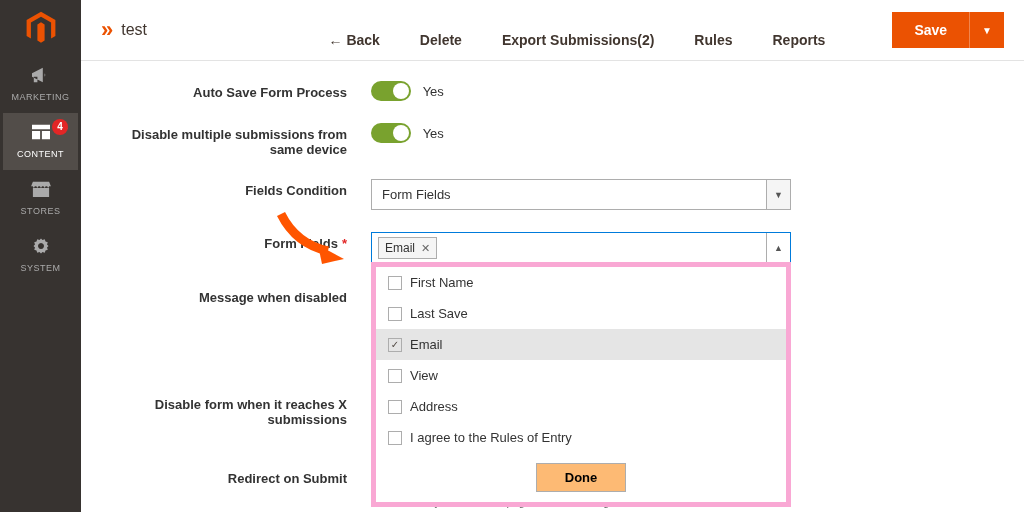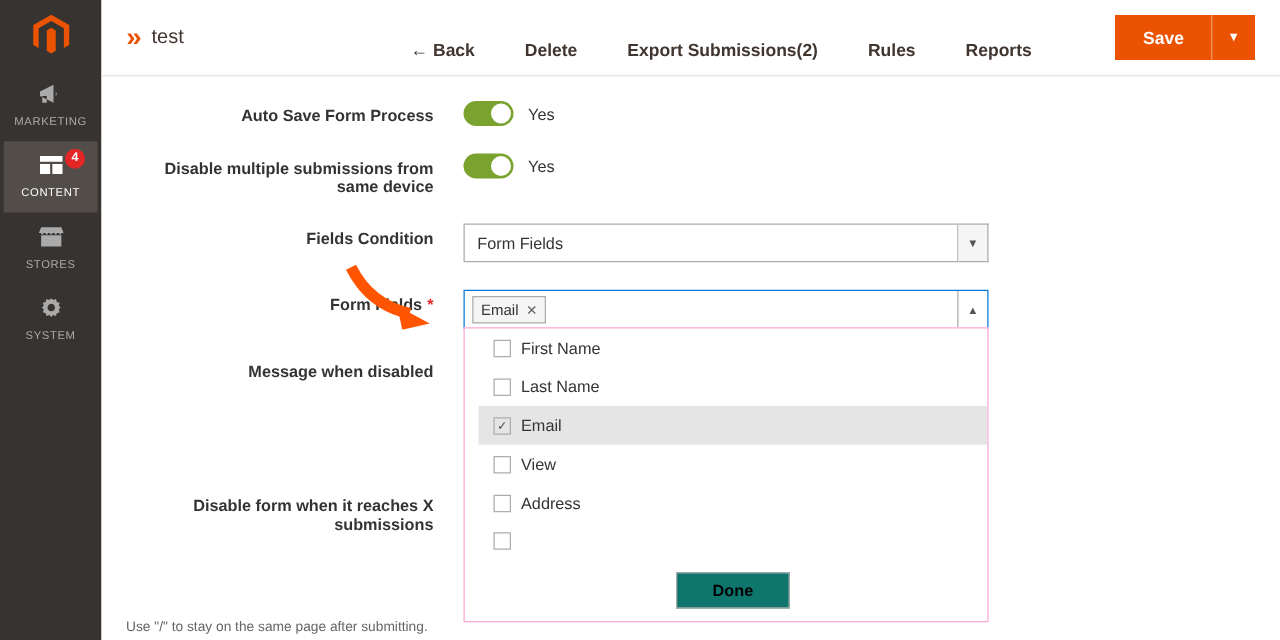--- a/index.html
+++ b/index.html
@@ -46,26 +46,26 @@
 .select { display: flex; width: 100%; }
 .select-body { flex: 1; border: 1px solid #adadad; padding: 7px 10px; font-size: 13px; background: #fff; }
 .select-caret { width: 24px; border: 1px solid #adadad; border-left: none; background: #f5f5f5; display: flex; align-items: center; justify-content: center; font-size: 9px; color: #555; }
 
 .multiselect { display: flex; width: 100%; border: 1px solid #007bdb; }
 .ms-body { flex: 1; padding: 4px 6px; display: flex; gap: 6px; flex-wrap: wrap; }
 .ms-chip { border: 1px solid #adadad; background: #f5f5f5; padding: 3px 6px; font-size: 12px; display: flex; align-items: center; gap: 6px; }
 .ms-chip-x { cursor: pointer; color: #666; font-size: 11px; }
 .ms-caret { width: 24px; border-left: 1px solid #adadad; display: flex; align-items: center; justify-content: center; font-size: 9px; color: #555; }
 
-.dropdown-panel { position: absolute; top: 30px; left: 0; right: 0; border: 1px solid #f9a8d4; background: #fff; z-index: 10; padding-left: 11px; }
+.dropdown-panel { position: absolute; top: 30px; left: 0; right: 0; border: 5px solid #f9a8d4; background: #fff; z-index: 10; }
 .dd-option { padding: 8px 12px; display: flex; align-items: center; gap: 8px; font-size: 13px; cursor: pointer; }
 .dd-option.selected { background: #e5e5e5; }
 .dd-check { width: 14px; height: 14px; border: 1px solid #adadad; display: inline-flex; align-items: center; justify-content: center; font-size: 10px; color: #514943; }
 .dd-footer { padding: 10px; text-align: center; }
-.done-btn { background: #0f766e; border: 1px solid #adadad; padding: 6px 28px; font-size: 13px; font-weight: 600; cursor: pointer; }
+.done-btn { background: #fdba74; border: 1px solid #adadad; padding: 6px 28px; font-size: 13px; font-weight: 600; cursor: pointer; }
 
 .helper-text { font-size: 11px; color: #666; margin-top: 6px; }
 
 .arrow { position: absolute; left: 195px; top: 148px; pointer-events: none; z-index: 5; }
 
 
 .m-logo path { fill: #eb5202; }
 </style>
 </head>
 <body>
@@ -175,56 +175,58 @@
           </div>
 
           <div class="dropdown-panel">
             <div id="dd-options">
                 <div class="dd-option">
                   <span class="dd-check"></span>
                   <span>First Name</span>
                 </div>
                 <div class="dd-option">
                   <span class="dd-check"></span>
-                  <span>Last Name</span>
+                  <span>Last Save</span>
                 </div>
                 <div class="dd-option selected">
                   <span class="dd-check">✓</span>
                   <span>Email</span>
                 </div>
                 <div class="dd-option">
                   <span class="dd-check"></span>
                   <span>View</span>
                 </div>
                 <div class="dd-option">
                   <span class="dd-check"></span>
                   <span>Address</span>
                 </div>
                 <div class="dd-option">
                   <span class="dd-check"></span>
+                  <span>I agree to the Rules of Entry</span>
                 </div>
               </div>
             <div class="dd-footer">
               <button class="done-btn">Done</button>
             </div>
           </div>
         </div>
       </div>
 
       <div class="form-row">
         <div class="form-label">Message when disabled</div>
         <div class="form-control"></div>
       </div>
 
       <div class="form-row" style="margin-top:88px;">
         <div class="form-label">Disable form when it reaches X submissions</div>
         <div class="form-control"></div>
       </div>
 
       <div class="form-row" style="margin-top:40px;">
+        <div class="form-label">Redirect on Submit</div>
         <div class="form-control">
           <div style="height:1px"></div>
           <div class="helper-text" style="margin-top:28px;">Use "/" to stay on the same page after submitting.</div>
         </div>
       </div>
 
     </div>
 
   </div>
 

